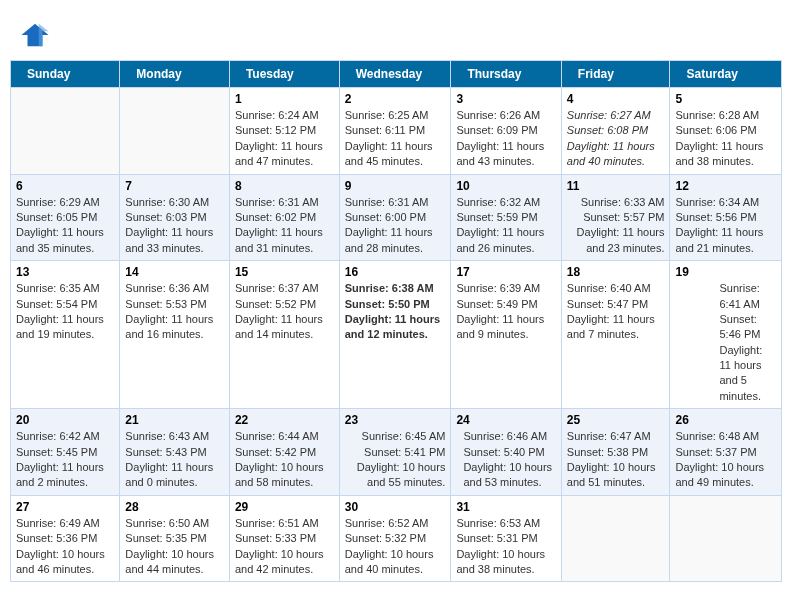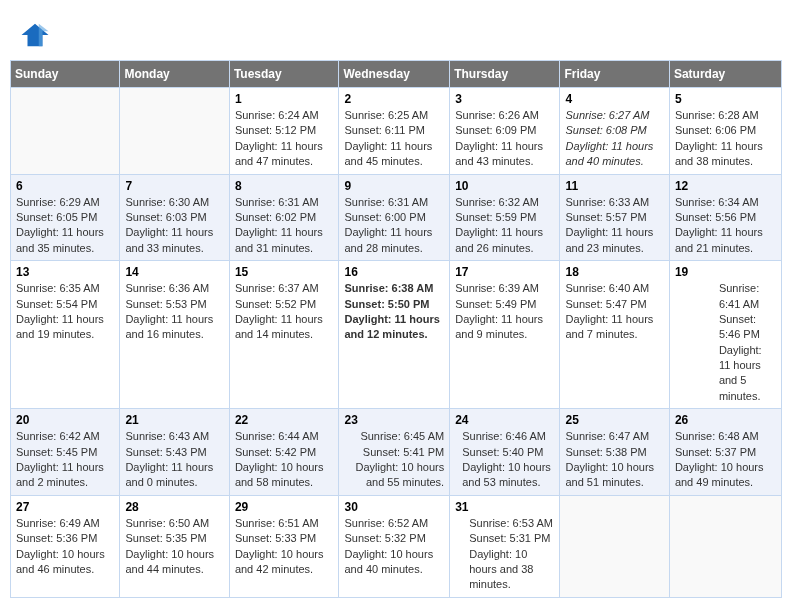--- a/index.html
+++ b/index.html
@@ -52,23 +52,23 @@
       font-size: 16px;
       color: #444;
     }
     .calendar {
       width: 100%;
       border-collapse: collapse;
       margin-top: 5px;
       font-size: 11px;
     }
     .calendar th {
-      background: #737373;
+      background: #0369a1;
       color: #fff;
-      padding: 6px 4px;
+      padding: 6px 16px;
       text-align: left;
       font-size: 12px;
       border: 1px solid #c5d8f0;
     }
     .calendar td {
       border: 1px solid #c5d8f0;
       padding: 4px 5px;
       vertical-align: top;
       width: 113px;
       min-height: 70px;
@@ -190,21 +190,21 @@
 Daylight: 11 hours and 28 minutes.</div>
         </td>
         <td>
           <span class="day-number">10</span>
           <div class="day-info" style="white-space: pre-line;">Sunrise: 6:32 AM
 Sunset: 5:59 PM
 Daylight: 11 hours and 26 minutes.</div>
         </td>
         <td>
           <span class="day-number">11</span>
-          <div class="day-info" style="white-space: pre-line;">Sunrise: 6:33 AM
+          <div class="day-info" style="white-space: pre-line; text-align: right;">Sunrise: 6:33 AM
 Sunset: 5:57 PM
 Daylight: 11 hours and 23 minutes.</div>
         </td>
         <td>
           <span class="day-number">12</span>
           <div class="day-info" style="white-space: pre-line;">Sunrise: 6:34 AM
 Sunset: 5:56 PM
 Daylight: 11 hours and 21 minutes.</div>
         </td>
       </tr>
@@ -316,21 +316,21 @@
 Daylight: 10 hours and 42 minutes.</div>
         </td>
         <td>
           <span class="day-number">30</span>
           <div class="day-info" style="white-space: pre-line;">Sunrise: 6:52 AM
 Sunset: 5:32 PM
 Daylight: 10 hours and 40 minutes.</div>
         </td>
         <td>
           <span class="day-number">31</span>
-          <div class="day-info" style="white-space: pre-line; margin-left: 14px;">Sunrise: 6:53 AM
+          <div class="day-info" style="white-space: pre-line;">Sunrise: 6:53 AM
 Sunset: 5:31 PM
 Daylight: 10 hours and 38 minutes.</div>
         </td>
         <td class="empty-cell"></td>
         <td class="empty-cell"></td>
       </tr>
     </tbody>
 </table>
 
 </body></html>

